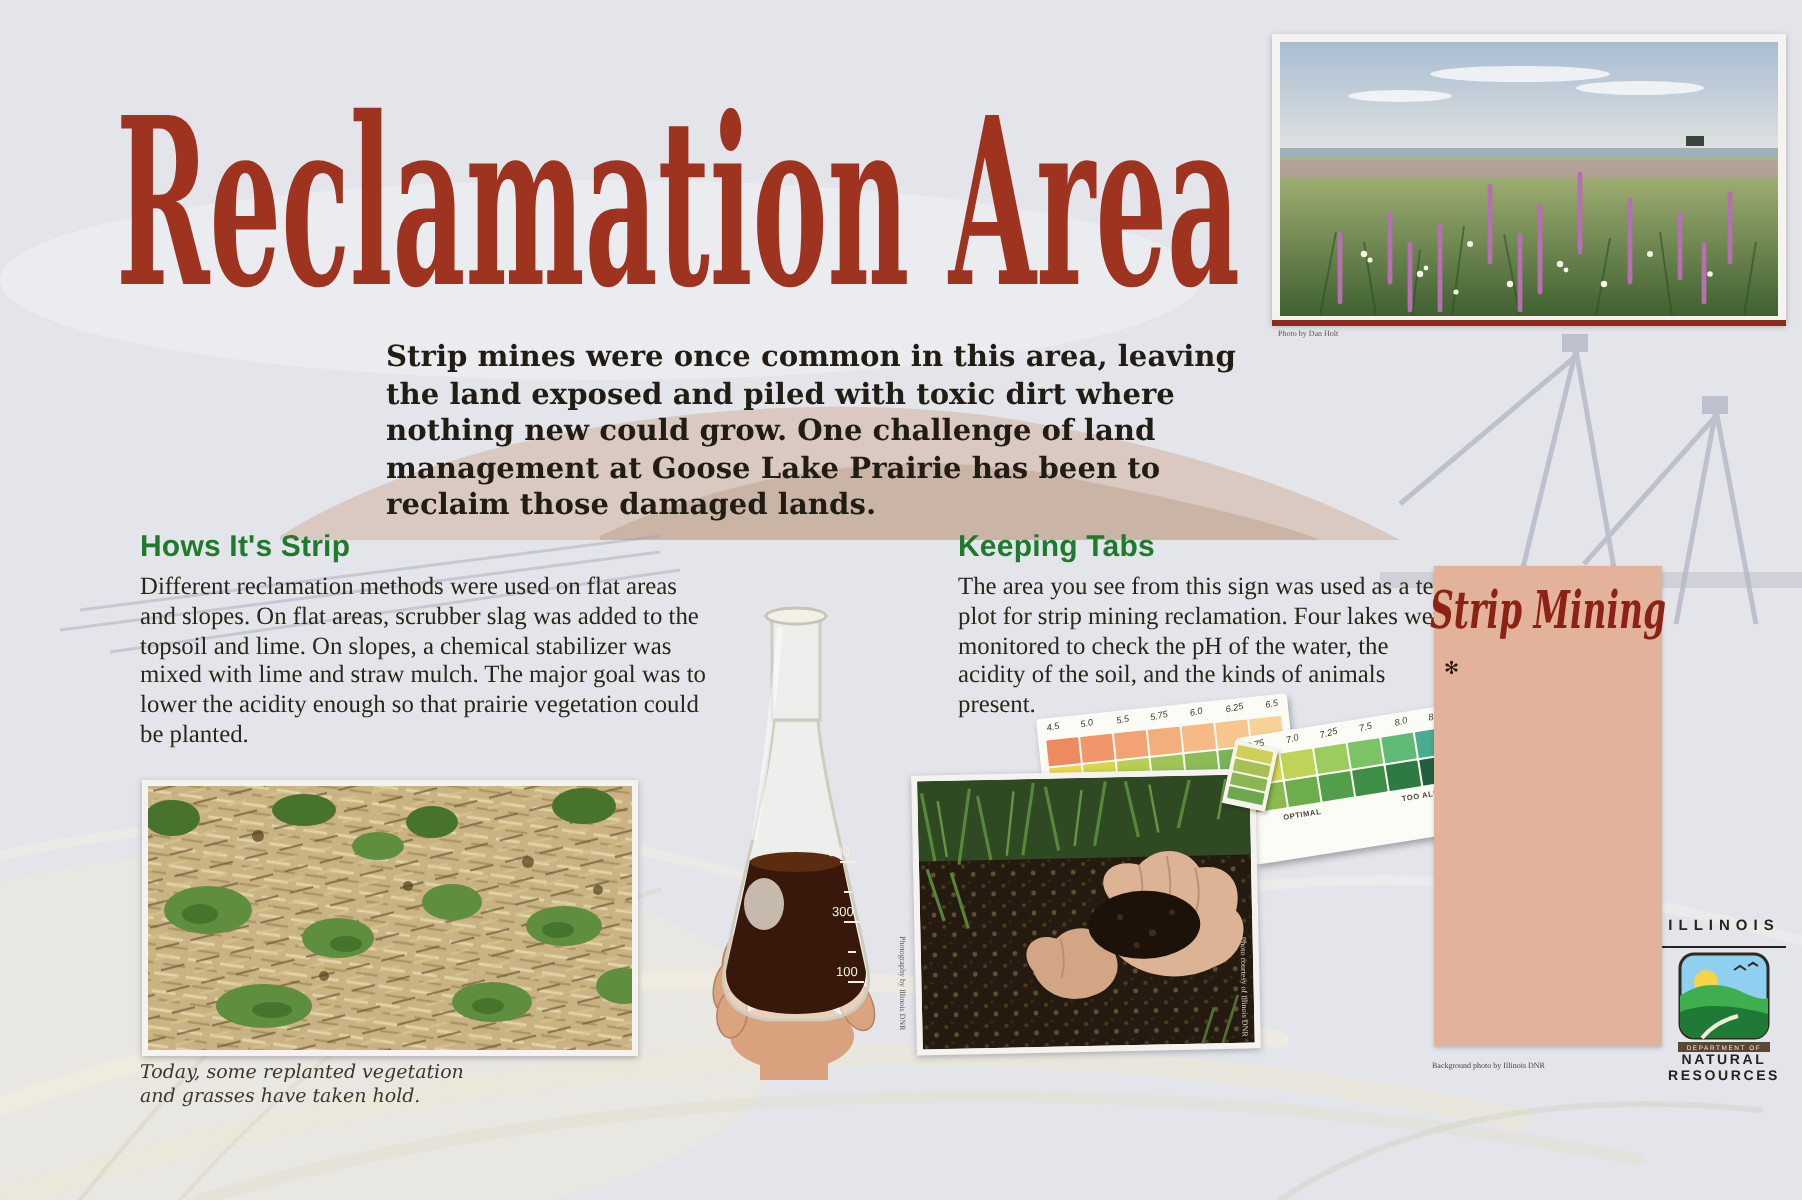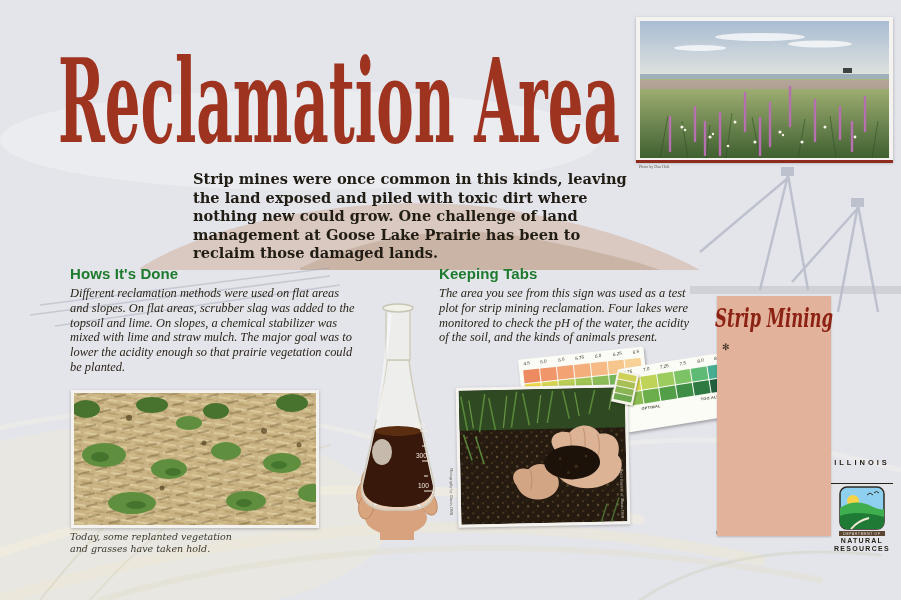--- a/index.html
+++ b/index.html
@@ -14,23 +14,23 @@
   .photo-frame{position:absolute;background:#f4f3ef;box-shadow:0 1px 3px rgba(60,60,70,.35);z-index:2;}
   .photo-hero{left:636px;top:17px;padding:4px;}
   .rule-red{position:absolute;left:636px;top:160px;width:257px;height:2.5px;background:#8e2b1d;z-index:3;}
   .hero-credit{position:absolute;left:639px;top:164px;font-size:4px;color:#5a554a;z-index:3;}
 
   
   .intro{position:absolute;left:193px;top:170px;width:436px;margin:0;font-family:"DejaVu Serif",serif;font-weight:700;font-size:14.6px;line-height:18.6px;color:#211d15;z-index:3;}
 
   
   .section-heading{margin:0 0 4px 0;font-family:"Liberation Sans",sans-serif;font-weight:700;font-size:15px;color:#1e7a2d;letter-spacing:.1px;}
-  .section-body{margin:0;font-size:12.4px;line-height:14.8px;color:#2a2519;font-style:italic;}
+  .section-body{margin:0;font-size:12.4px;line-height:14.8px;color:#2a2519;}
   .col-hows{position:absolute;left:70px;top:265px;width:288px;z-index:3;}
-  .col-keeping{position:absolute;left:439px;top:265px;width:252px;z-index:3;}
+  .col-keeping{position:absolute;left:479px;top:265px;width:252px;z-index:3;}
 
   
   .photo-mulch{left:71px;top:390px;padding:3px;}
   .photo-soil{left:457px;top:386px;padding:3px;transform:rotate(-1.2deg);z-index:4;}
   .caption{position:absolute;font-style:italic;font-size:9.5px;line-height:11.5px;color:#3c372a;z-index:3;font-family:"DejaVu Serif",serif;}
   .cap-hows{left:70px;top:531px;width:168px;}
   .cap-keeping{left:457px;top:530px;width:200px;}
 
   
   .flask-wrap{position:absolute;left:344px;top:300px;z-index:5;}
@@ -45,29 +45,29 @@
   .tick{font-size:4.6px;font-style:italic;color:#39392f;transform:rotate(-6deg);font-family:"Liberation Sans",sans-serif;}
   .chip-row{display:flex;gap:1px;height:13px;margin:1px 1px 0 1px;}
   .chip{flex:1;border-radius:.5px;}
   .label-row{position:relative;height:8px;}
   .ph-label{position:absolute;font-family:"Liberation Sans",sans-serif;font-weight:700;font-size:3.8px;letter-spacing:.3px;color:#4a463c;top:3px;}
   .lbl-0{left:12%;} .lbl-1{left:62%;}
   .strip-fan{position:absolute;left:614px;top:372px;background:#f6f4ea;padding:2px;z-index:5;transform:rotate(12deg);box-shadow:1px 1px 2px rgba(0,0,0,.3);}
   .strip-fan .chip{display:block;width:18px;height:6px;margin-bottom:1px;flex:none;}
 
   
-  .sidebar{position:absolute;left:717px;top:296px;width:114px;height:240px;background:#e2b29a;z-index:6;box-shadow:0 1px 2px rgba(60,40,30,.25);}
+  .sidebar{position:absolute;left:717px;top:283px;width:114px;height:240px;background:#e2b29a;z-index:6;box-shadow:0 1px 2px rgba(60,40,30,.25);}
   .sidebar-title-svg{position:absolute;left:-5px;top:4px;}
   .sidebar-bullet{position:absolute;left:5px;top:46px;font-size:9px;color:#231a10;font-style:normal;}
   .sidebar-body{position:absolute;left:17px;top:42px;width:92px;margin:0;font-style:italic;font-size:9.2px;line-height:18.4px;color:#31220f;}
   .bg-credit{position:absolute;left:716px;top:530px;font-size:4px;color:#4a453a;z-index:3;}
 
   
   .dnr{position:absolute;left:831px;top:458px;width:62px;text-align:center;z-index:3;font-family:"Liberation Sans",sans-serif;}
-  .dnr-state{font-size:7.5px;font-weight:700;letter-spacing:3px;color:#27231b;border-bottom:1.3px solid #27231b;padding-bottom:16px;margin-bottom:2px;}
+  .dnr-state{font-size:7.5px;font-weight:700;letter-spacing:3px;color:#27231b;border-bottom:1.3px solid #27231b;padding-bottom:6px;margin-bottom:2px;}
   .dnr-art{margin:0 auto;}
   .dnr-dept{font-size:3.2px;letter-spacing:.8px;color:#f4ecdc;background:#5a4632;width:46px;margin:1px auto;padding:.5px 0;}
   .dnr-line{font-size:7px;font-weight:700;letter-spacing:1.3px;color:#27231b;line-height:7.5px;}
 </style>
 </head>
 <body>
 
 <div class="poster">
 
   <svg class="abs" width="901" height="600" viewBox="0 0 901 600">
@@ -166,24 +166,24 @@
         <circle cx="162" cy="121" r="1.6"></circle>
           <circle cx="215" cy="116" r="1.4"></circle>
           <circle cx="115" cy="121" r="1.6"></circle>
           <circle cx="88" cy="125" r="1.3"></circle>
       </g>
     </svg>
   </div>
   <div class="rule-red"></div>
   <div class="hero-credit">Photo by Dan Holt</div>
 
-  <p class="intro">Strip mines were once common in this kinds, leaving the land exposed and piled with toxic dirt where nothing new could grow. One challenge of land management at Goose Lake Prairie has been to reclaim those damaged lands.</p>
+  <p class="intro">Strip mines were once common in this area, leaving the land exposed and piled with toxic dirt where nothing new could grow. One challenge of land management at Goose Lake Prairie has been to reclaim those damaged lands.</p>
 
   <div class="col-hows">
-    <h2 class="section-heading">Hows It's Done</h2>
+    <h2 class="section-heading">Hows It's Strip</h2>
     <p class="section-body">Different reclamation methods were used on flat areas and slopes. On flat areas, scrubber slag was added to the topsoil and lime. On slopes, a chemical stabilizer was mixed with lime and straw mulch. The major goal was to lower the acidity enough so that prairie vegetation could be planted.</p>
   </div>
 
   <div class="photo-frame photo-mulch">
     <svg width="242" height="132" viewBox="0 0 242 132">
       <defs>
         <pattern id="straw1" width="16" height="9" patternUnits="userSpaceOnUse" patternTransform="rotate(8)">
           <line x1="0" y1="2" x2="12" y2="2" stroke="#e8dcae" stroke-width="1.4"></line>
           <line x1="4" y1="6" x2="15" y2="6" stroke="#a68e5a" stroke-width="1.2"></line>
         </pattern>

